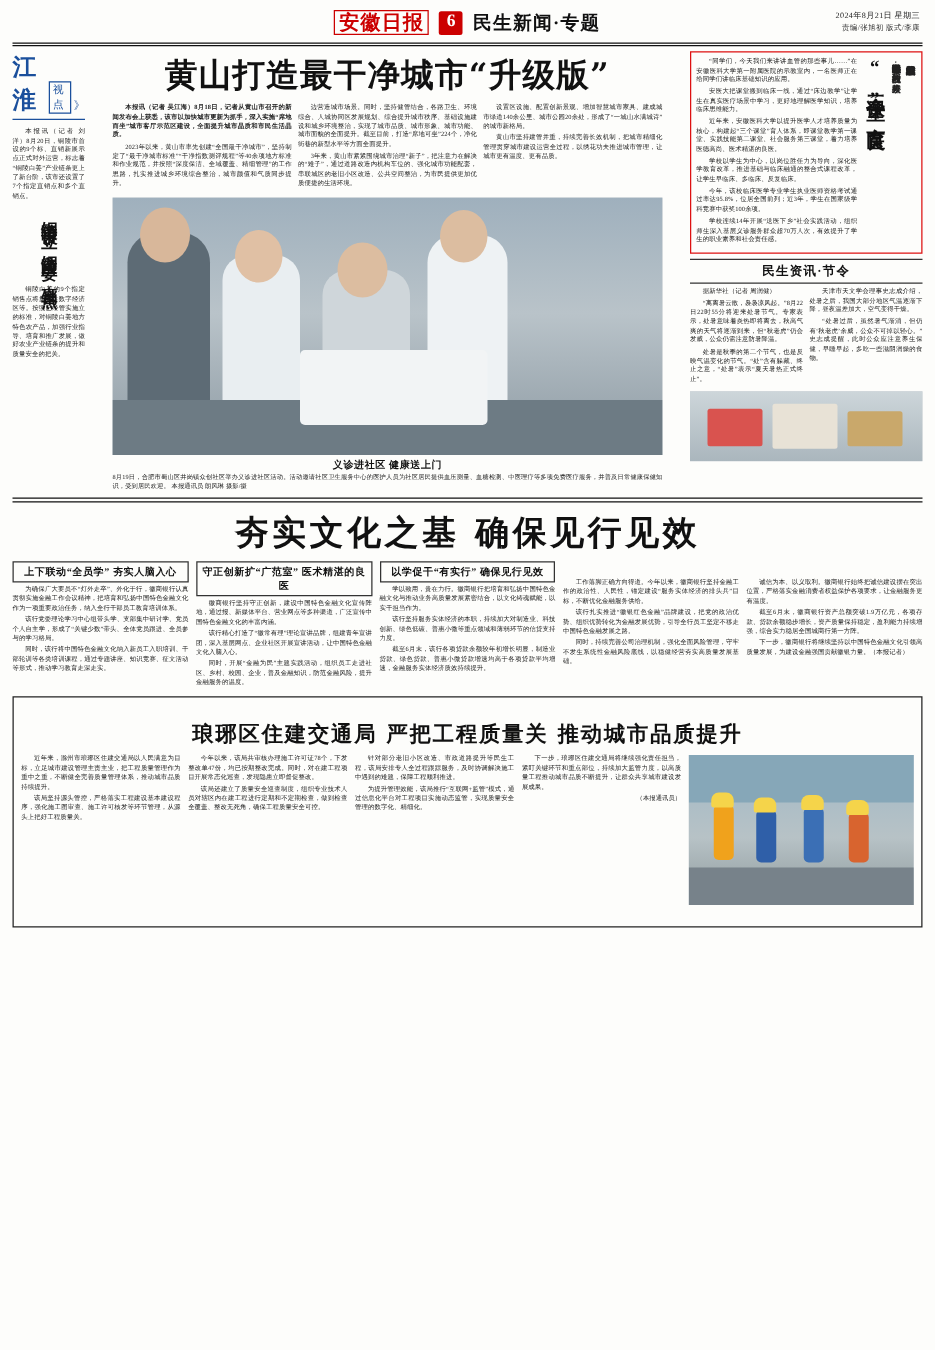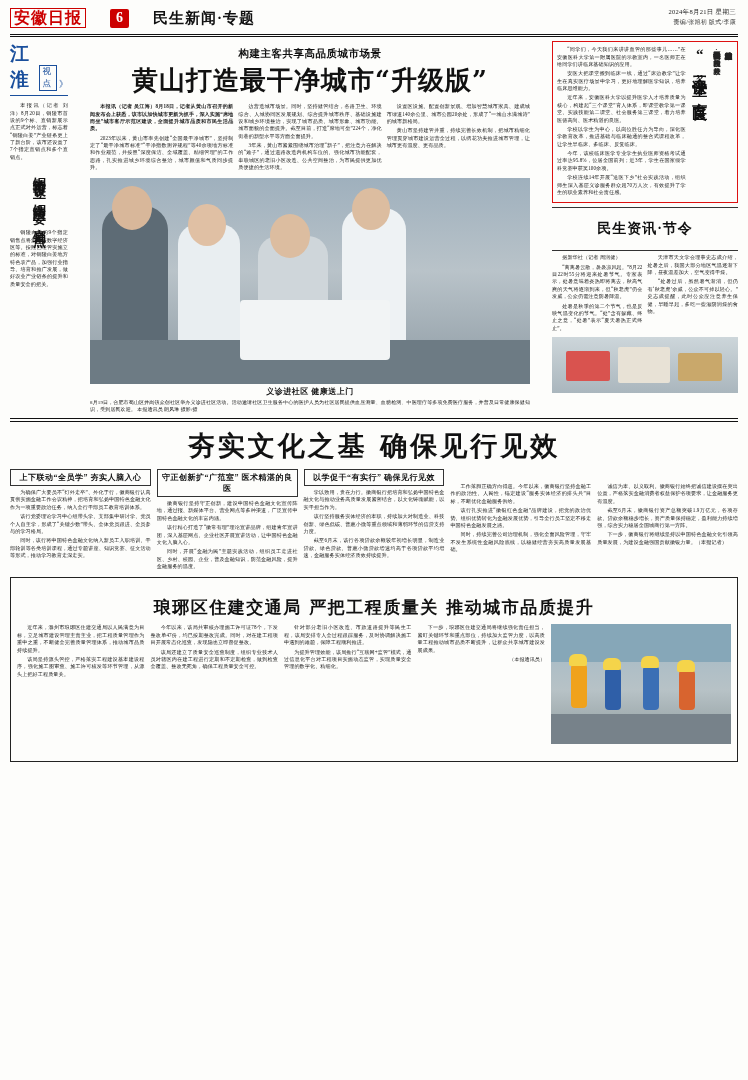--- a/index.html
+++ b/index.html
@@ -7,21 +7,21 @@
     width:748px; height:1080px;
     background:#fdfdfb;
     font-family:"Liberation Serif", serif;
     color:#111;
     overflow:hidden;
     position:relative;
   }
   .page { width:748px; height:1080px; position:relative; box-sizing:border-box; padding:6px 10px 4px 10px; }
 
   
-  .masthead { display:flex; align-items:center; justify-content:flex-start; gap:24px; padding:2px 0 3px 0; position:relative; }
+  .masthead { display:flex; align-items:center; justify-content:center; gap:8px; padding:2px 0 3px 0; position:relative; }
   .mast-date { position:absolute; right:2px; top:2px; font-size:6.5px; color:#222; letter-spacing:.3px; }
   .mast-sub2 { position:absolute; right:2px; top:12px; font-size:6px; color:#333; letter-spacing:.3px; }
   .logo-box { display:flex; align-items:center; gap:4px; }
   .logo-text { font-size:16px; font-weight:bold; color:#c00; font-family:"DejaVu Serif", serif; letter-spacing:1px;
                border:1px solid #c00; padding:0 3px; line-height:18px; }
   .page-num { background:#c00; color:#fff; font-size:14px; font-weight:bold; width:19px; height:19px;
               display:flex; align-items:center; justify-content:center; border-radius:2px;}
   .section-title { font-size:15px; font-weight:bold; letter-spacing:1px; }
   .mast-rule { border-top:1.6px solid #111; margin:3px 0 0 0; }
   .mast-rule2 { border-top:0.6px solid #111; margin:1.2px 0 4px 0; }
@@ -76,22 +76,22 @@
   .subbox { border:1px solid #333; text-align:center; font-size:8px; font-weight:bold; padding:2px 0; margin:3px 0; letter-spacing:.5px;}
 
   
   .bottom-box { border:1.2px solid #222; margin-top:5px; padding:17px 6px; }
   .bottom-title { text-align:center; font-size:17px; font-weight:bold; letter-spacing:1.5px; margin:1px 0 5px;
                   font-family:"DejaVu Serif", serif;}
   .bottom-grid { display:flex; gap:6px; }
   .bottom-grid > .bcol { flex:1; }
   .bottom-photo { width:180px; flex:none; }
 
-  .news-head { text-align:center; font-size:14px; font-weight:bold; border-top:1px solid #333; border-bottom:1px solid #333;
-               padding:12px 0; margin:4px 0 3px; letter-spacing:1px;}
+  .news-head { text-align:center; font-size:10px; font-weight:bold; border-top:1px solid #333; border-bottom:1px solid #333;
+               padding:2px 0; margin:4px 0 3px; letter-spacing:1px;}
   .news-big { text-align:center; font-size:14px; font-weight:bold; letter-spacing:1px; margin:4px 0 4px;}
   .sig { font-size:5px; text-align:right; }
 
   
   .ph-people { position:absolute; inset:0; }
   .blob { position:absolute; border-radius:50%; }
 </style>
 </head>
 <body>
 
@@ -125,21 +125,20 @@
       <div class="vert-wrap">
         <div class="vert-title">铜陵市设立“铜陵白姜”直销点</div>
       </div>
 
       <div class="body-col">
         <p>铜陵白姜的9个指定销售点将集中在数字经济区等。按照已经管实施立的标准，对铜陵白姜地方特色农产品，加强行业指导、培育和推广发展，做好农业产业链条的提升和质量安全的把关。</p>
       </div>
     </div>
 
     <div class="col-mid">
-      <div class="kicker">构建主客共享高品质城市场景</div>
       <div class="headline-main">黄山打造最干净城市“升级版”</div>
 
       <div class="three-cols">
         <div class="body-col">
           <p class="lead">本报讯（记者 吴江海）8月18日，记者从黄山市召开的新闻发布会上获悉，该市以加快城市更新为抓手，深入实施“席地而坐”城市客厅示范区建设，全面提升城市品质和市民生活品质。</p>
           <p>2023年以来，黄山市率先创建“全国最干净城市”，坚持制定了“最干净城市标准”“干净指数测评规程”等40余项地方标准和作业规范，并按照“深度保洁、全域覆盖、精细管理”的工作思路，扎实推进城乡环境综合整治，城市颜值和气质同步提升。</p>
         </div>
         <div class="body-col">
           <p>边营造城市场景。同时，坚持健管结合，各路卫生、环境综合、人城协同区发展规划、综合提升城市秩序、基础设施建设和城乡环境整治，实现了城市品质、城市形象、城市功能、城市面貌的全面提升。截至目前，打造“席地可坐”224个，净化街巷的新型水平等方面全面提升。</p>
           <p>3年来，黄山市紧紧围绕城市治理“新子”，把注意力在解决的“难子”，通过道路改造内机构车位的、强化城市功能配套，串联城区的老旧小区改造、公共空间整治，为市民提供更加优质便捷的生活环境。</p>

